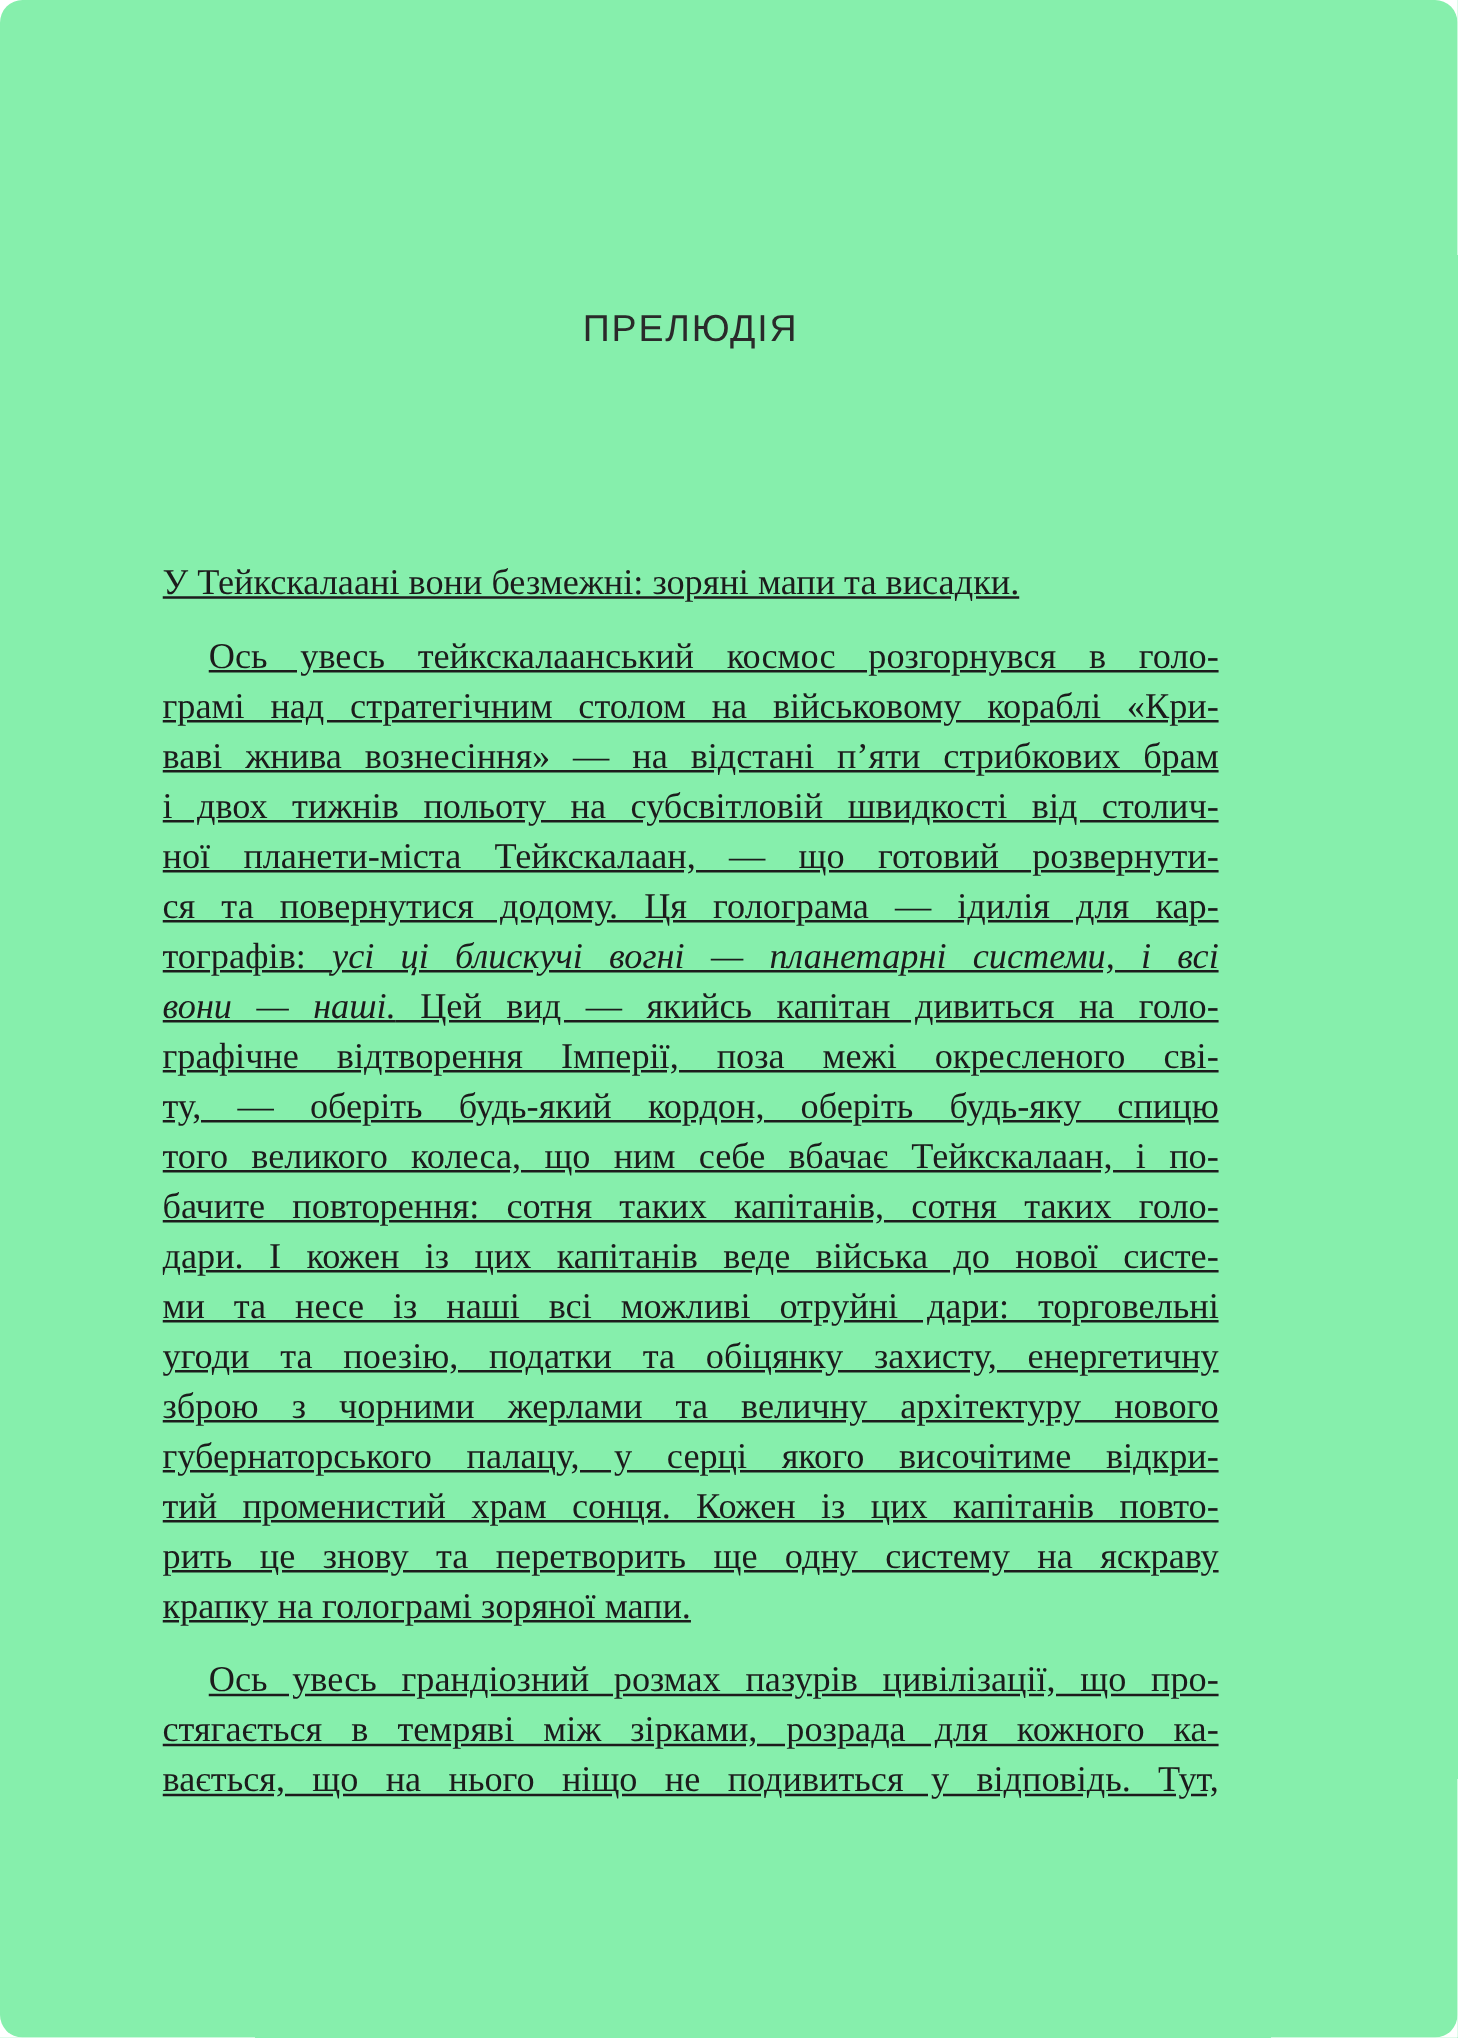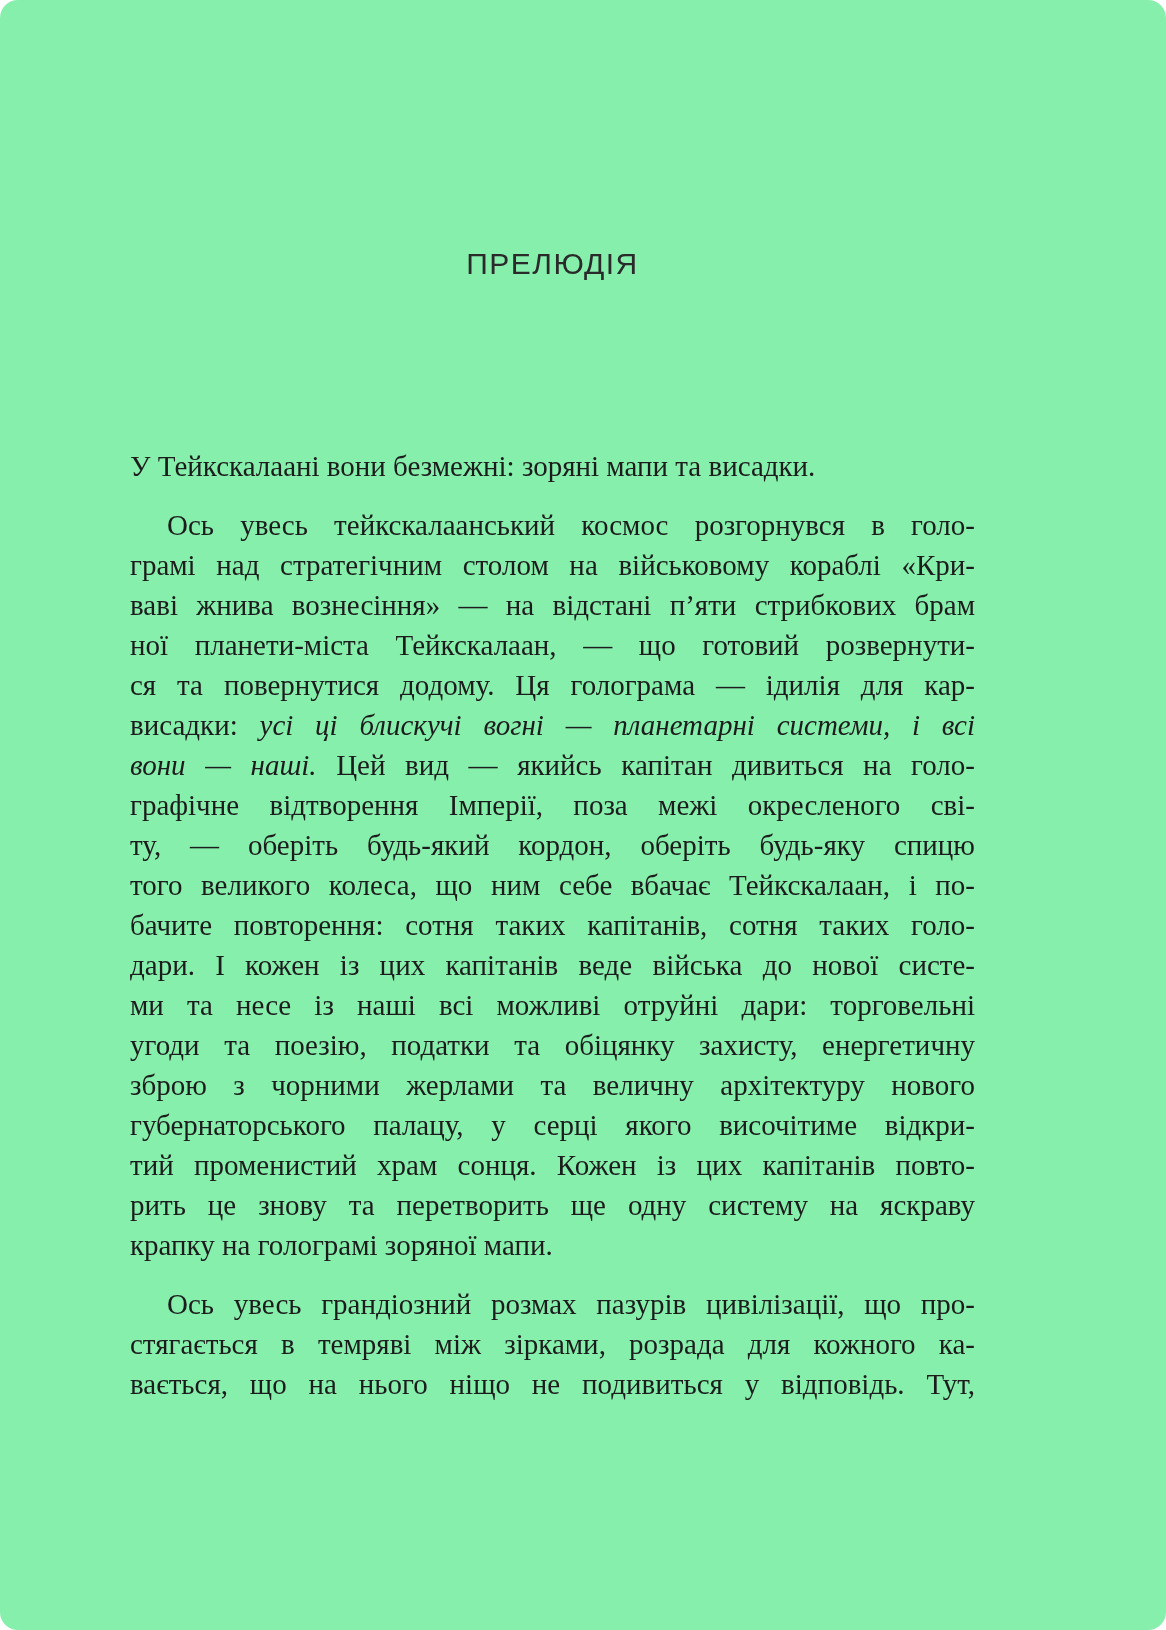--- a/index.html
+++ b/index.html
@@ -36,20 +36,21 @@
     left: 130px;
     width: 845px;
     color: #1c1c1c;
     font-size: 29px;
     line-height: 40px;
   }
   .line {
     height: 40px;
     overflow: hidden;
     text-align: left;
+    text-decoration: underline;
   }
   .line.j {
     text-align: justify;
     text-align-last: justify;
   }
   .line.indent {
     text-indent: 37px;
     margin-top: 19px;
   }
   .it {
@@ -59,23 +60,24 @@
 </head>
 <body>
 
 <div class="page">
   <h1 class="chapter-title">ПРЕЛЮДІЯ</h1>
   <div class="body-text">
       <div class="line"><span>У Тейкскалаані вони безмежні: зоряні мапи та висадки.</span></div>
       <div class="line j indent"><span>Ось увесь тейкскалаанський космос розгорнувся в голо-</span></div>
       <div class="line j"><span>грамі над стратегічним столом на військовому кораблі «Кри-</span></div>
       <div class="line j"><span>ваві жнива вознесіння» — на відстані п’яти стрибкових брам</span></div>
+      <div class="line j"><span>і двох тижнів польоту на субсвітловій швидкості від столич-</span></div>
       <div class="line j"><span>ної планети-міста Тейкскалаан, — що готовий розвернути-</span></div>
       <div class="line j"><span>ся та повернутися додому. Ця голограма — ідилія для кар-</span></div>
-      <div class="line j"><span>висадки: </span><span class="it">усі ці блискучі вогні — планетарні системи, і всі</span></div>
+      <div class="line j"><span>тографів: </span><span class="it">усі ці блискучі вогні — планетарні системи, і всі</span></div>
       <div class="line j"><span class="it">вони — наші.</span><span> Цей вид — якийсь капітан дивиться на голо-</span></div>
       <div class="line j"><span>графічне відтворення Імперії, поза межі окресленого сві-</span></div>
       <div class="line j"><span>ту, — оберіть будь-який кордон, оберіть будь-яку спицю</span></div>
       <div class="line j"><span>того великого колеса, що ним себе вбачає Тейкскалаан, і по-</span></div>
       <div class="line j"><span>бачите повторення: сотня таких капітанів, сотня таких голо-</span></div>
       <div class="line j"><span>дари. І кожен із цих капітанів веде війська до нової систе-</span></div>
       <div class="line j"><span>ми та несе із наші всі можливі отруйні дари: торговельні</span></div>
       <div class="line j"><span>угоди та поезію, податки та обіцянку захисту, енергетичну</span></div>
       <div class="line j"><span>зброю з чорними жерлами та величну архітектуру нового</span></div>
       <div class="line j"><span>губернаторського палацу, у серці якого височітиме відкри-</span></div>

